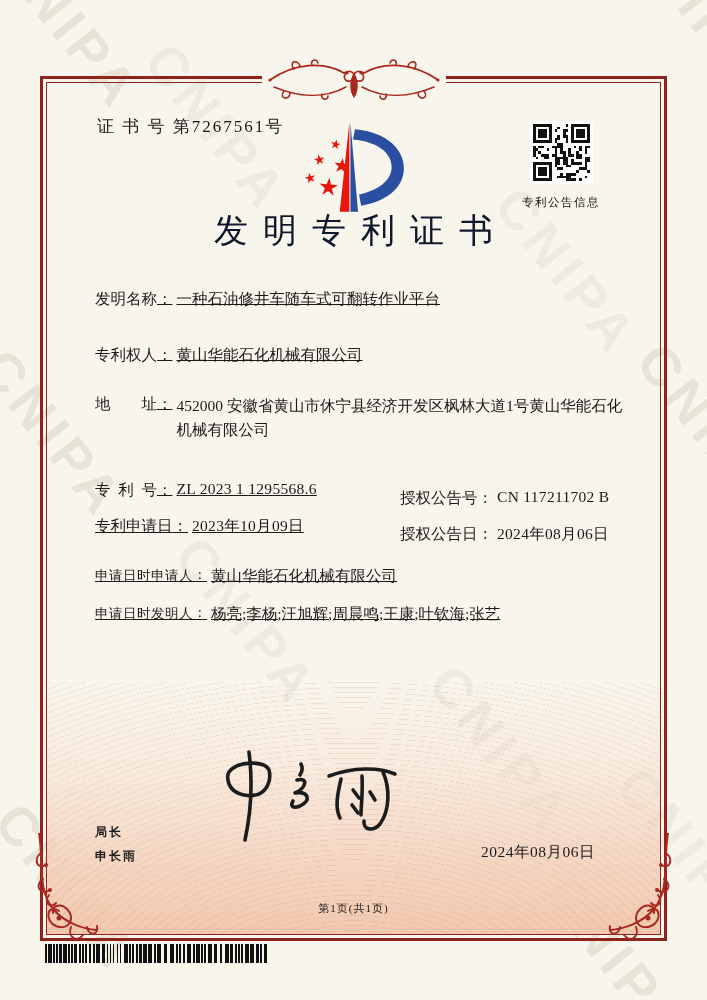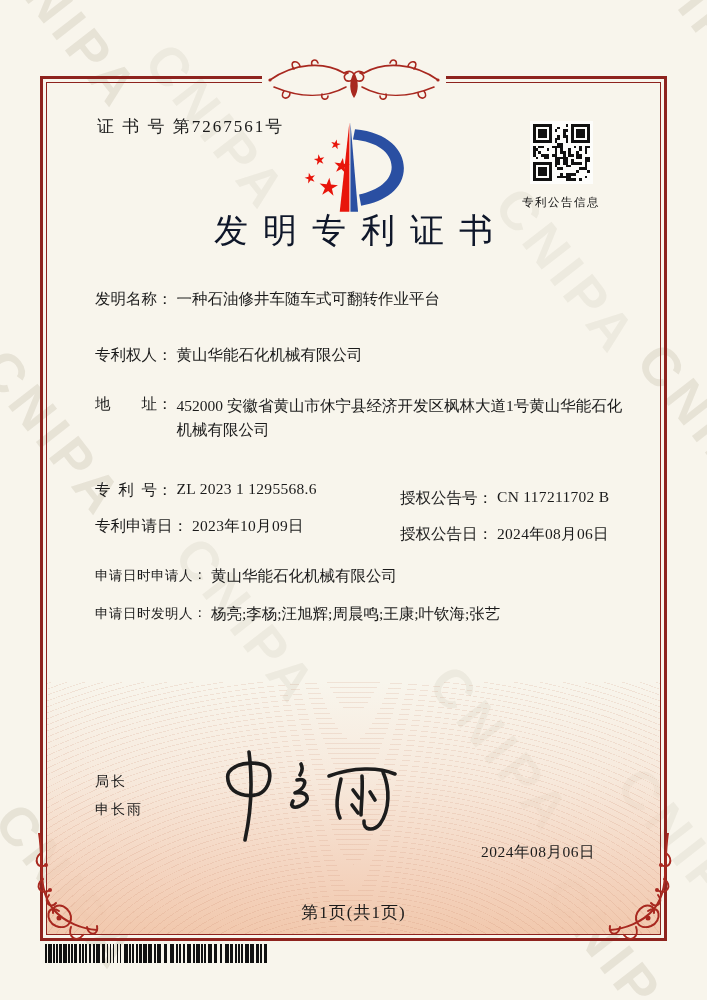--- a/index.html
+++ b/index.html
@@ -26,39 +26,39 @@
   .corner-right{right:29px;top:833px;transform:scaleX(-1);}
   
   .cert-no{position:absolute;left:97px;top:115px;font-size:17px;letter-spacing:2px;z-index:2;}
   .logo{position:absolute;left:299px;top:120px;z-index:2;}
   .qr-block{position:absolute;left:521px;top:121px;width:80px;text-align:center;z-index:2;}
   .qr-frame{display:inline-block;background:#fdfdfb;padding:3px;}
   .qr-caption{margin-top:7px;font-size:11.5px;letter-spacing:1.5px;color:#111;}
   .doc-title{position:absolute;left:0;right:0;top:208px;text-align:center;font-size:34px;font-weight:400;
              letter-spacing:15px;text-indent:15px;color:#0f172a;z-index:2;}
   
-  .row{position:absolute;left:95px;right:42px;font-size:15.5px;white-space:nowrap;z-index:2;}
+  .row{position:absolute;left:95px;right:42px;font-size:15.5px;white-space:nowrap;z-index:2;text-decoration:underline;}
   .jlab{display:inline-block;width:62px;text-align:justify;text-align-last:justify;vertical-align:top;}
   .colon{vertical-align:top;}
   .val{margin-left:4px;vertical-align:top;}
   .wrapval{display:inline-block;white-space:normal;width:448px;line-height:1.55;}
   .rgroup{position:absolute;left:305px;top:8px;white-space:nowrap;}
   .small-lab{font-size:13.5px;letter-spacing:0.5px;}
   .row-filing .val, .rgroup .val{letter-spacing:0.3px;}
   
   .legal{position:absolute;left:84px;width:540px;top:672px;font-size:13.5px;line-height:2.08;
          letter-spacing:1px;color:#222;z-index:2;}
   .legal .l1{text-indent:2em;text-align:justify;}
   .legal .l2{text-align:justify;}
   
-  .signer{position:absolute;left:95px;top:767px;font-family:"Liberation Sans","DejaVu Sans",sans-serif;
-          font-weight:400;font-size:14px;letter-spacing:2px;line-height:2.0;z-index:2;}
+  .signer{position:absolute;left:95px;top:820px;font-family:"Liberation Sans","DejaVu Sans",sans-serif;
+          font-weight:700;font-size:12px;letter-spacing:2px;line-height:2.0;z-index:2;}
   .sig{position:absolute;left:213px;top:748px;z-index:2;}
   .issue-date{position:absolute;left:481px;top:842px;font-size:15.5px;letter-spacing:0.5px;z-index:2;}
-  .page-footer{position:absolute;left:0;right:0;top:901px;text-align:center;font-size:17px;
+  .page-footer{position:absolute;left:0;right:0;top:901px;text-align:center;font-size:11px;
                letter-spacing:1px;z-index:2;}
   .barcode{position:absolute;left:45px;top:944px;z-index:2;}
   svg{display:block;}
 </style>
 </head>
 <body>
 
 <div class="page">
 
   <div class="wm" style="left:-28px;top:-6px">CNIPA</div>

